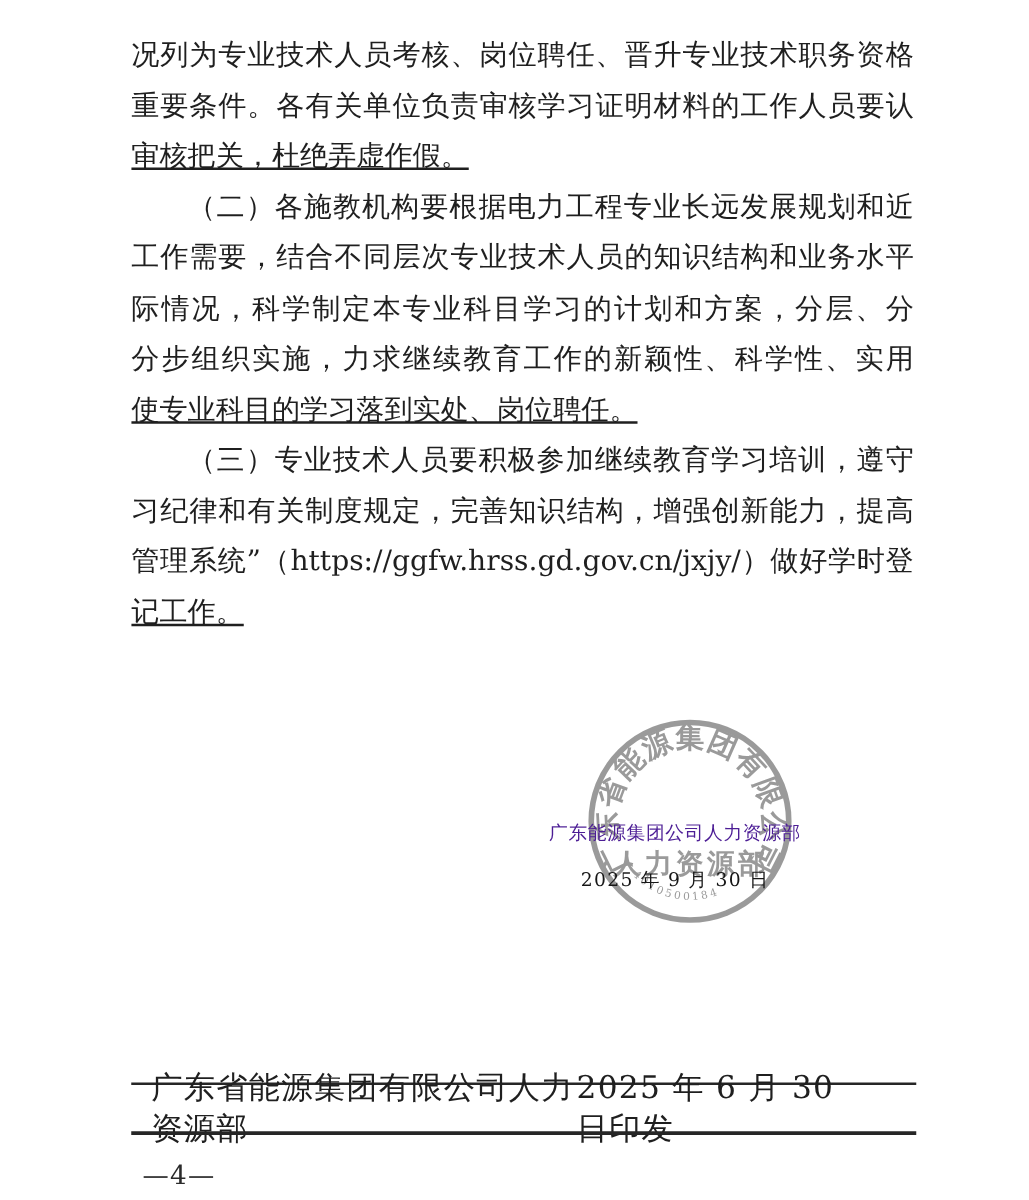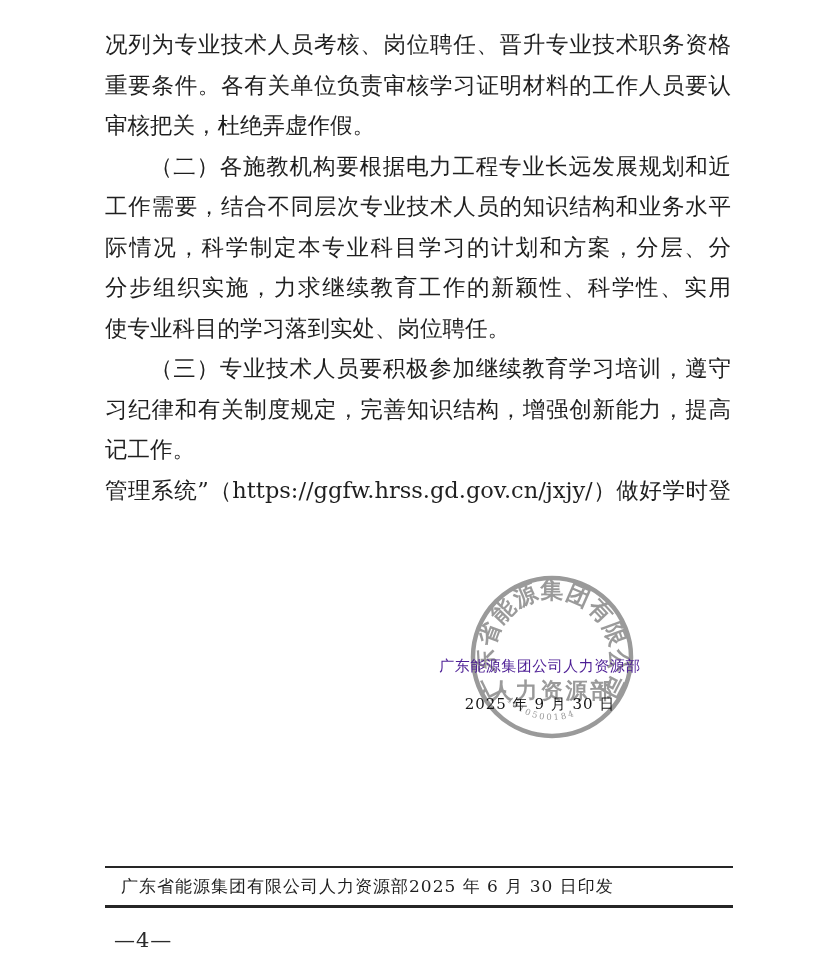--- a/index.html
+++ b/index.html
@@ -28,20 +28,21 @@
     display:block;
     height:40.5px;
     text-align:justify;
     text-align-last:justify;
     text-justify:inter-ideograph;
     white-space:normal;
     overflow:hidden;
   }
   .line.last {
     text-align-last:left;
+    text-decoration:underline;
   }
   .line.indent {
     text-indent:45px;
   }
   
   .signature {
     position:absolute;
     left:380px; top:652px;
     width:320px;
     text-align:center;
@@ -84,21 +85,21 @@
   }
   .rule.top { top:866px; }
   .rule.bottom { top:905px; height:2.5px; }
   .footer-row {
     position:absolute;
     left:105px; top:873px;
     width:628px; height:26px;
     display:flex;
     justify-content:flex-start;
     align-items:center;
-    font-size:17px;
+    font-size:25px;
     color:#1f1f1f;
   }
   .footer-row .issuer { padding-left:16px; letter-spacing:1px; }
   .footer-row .printdate { padding-right:32px; letter-spacing:1px; }
   .page-number {
     position:absolute;
     left:114px; top:928px;
     font-size:21px;
     color:#2b2b2b;
     letter-spacing:1px;
@@ -113,22 +114,22 @@
     <div class="line">况列为专业技术人员考核、岗位聘任、晋升专业技术职务资格的</div>
     <div class="line">重要条件。各有关单位负责审核学习证明材料的工作人员要认真</div>
     <div class="line last">审核把关，杜绝弄虚作假。</div>
     <div class="line indent">（二）各施教机构要根据电力工程专业长远发展规划和近期</div>
     <div class="line">工作需要，结合不同层次专业技术人员的知识结构和业务水平实</div>
     <div class="line">际情况，科学制定本专业科目学习的计划和方案，分层、分类、</div>
     <div class="line">分步组织实施，力求继续教育工作的新颖性、科学性、实用性，</div>
     <div class="line last">使专业科目的学习落到实处、岗位聘任。</div>
     <div class="line indent">（三）专业技术人员要积极参加继续教育学习培训，遵守学</div>
     <div class="line">习纪律和有关制度规定，完善知识结构，增强创新能力，提高专</div>
+    <div class="line">管理系统”（https://ggfw.hrss.gd.gov.cn/jxjy/）做好学时登</div>
     <div class="line last">记工作。</div>
-    <div class="line">管理系统”（https://ggfw.hrss.gd.gov.cn/jxjy/）做好学时登</div>
   </div>
 
   <svg class="stamp" viewBox="0 0 170 170" aria-hidden="true">
     <circle cx="85" cy="85" r="79" fill="none" stroke="#8d8d8d" stroke-width="4.5"></circle>
     <defs>
       <path id="ringArc" d="M 39.8 122.9 A 59 59 0 1 1 130.2 122.9" fill="none"></path>
       <path id="serialArc" d="M 27.9 111.6 A 63 63 0 0 0 142.1 111.6" fill="none"></path>
     </defs>
     <text class="ring-text">
       <textPath href="#ringArc" startOffset="2">广东省能源集团有限公司</textPath>

